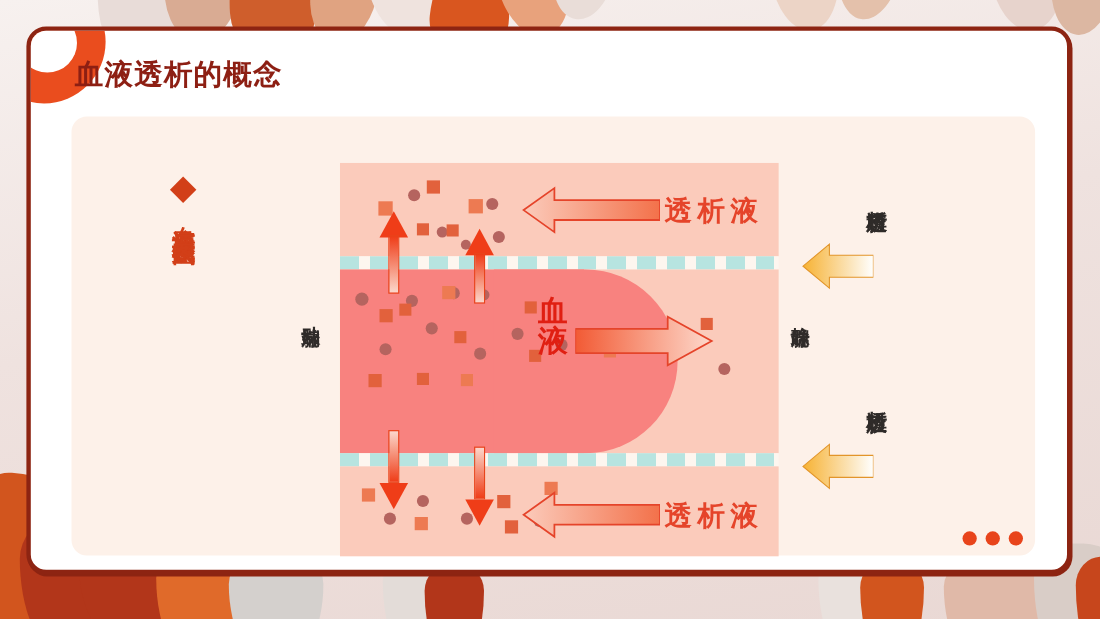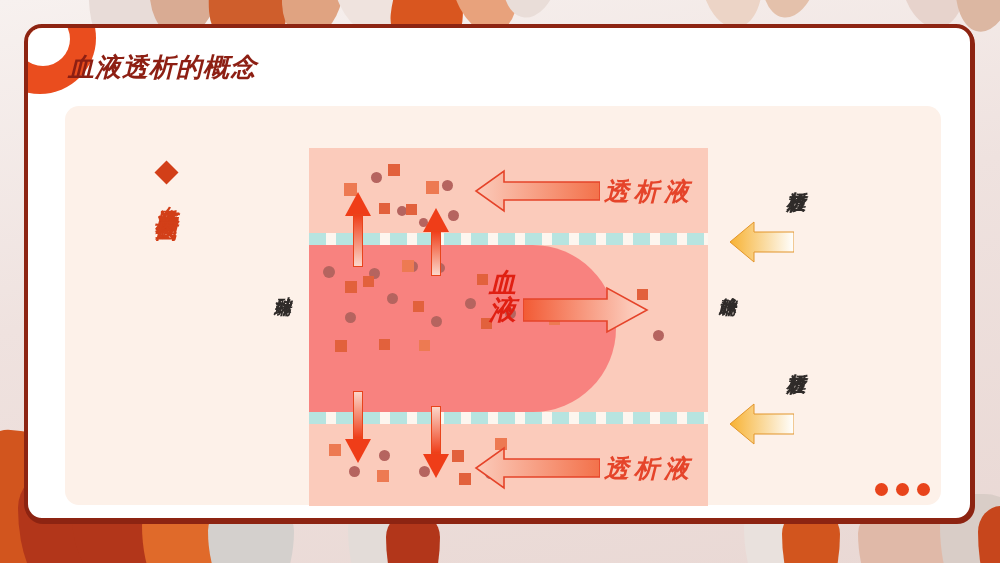--- a/index.html
+++ b/index.html
@@ -42,21 +42,21 @@
   .b9{left:782px;top:508px;width:58px;height:100px;background:#d2551e;border-radius:46% 46% 50% 50%/26% 26% 74% 74%;}
   .b10{left:858px;top:504px;width:92px;height:112px;background:#e0b9a8;border-radius:44% 44% 50% 50%/26% 26% 74% 74%;}
   .b11{left:940px;top:494px;width:80px;height:122px;background:#d9cdc7;border-radius:44% 44% 50% 50%/26% 26% 74% 74%;}
   .b12{left:978px;top:506px;width:50px;height:100px;background:#c7461c;border-radius:46% 46% 50% 50%/26% 26% 74% 74%;}
 
   
   .card-shadow{position:absolute;left:25px;top:26px;width:950px;height:498px;
     border-radius:18px;background:#8d2412;}
   .card{position:absolute;left:24px;top:24px;width:950px;height:498px;
     border-radius:18px;background:#ffffff;border:4px solid #8d2412;
-    box-sizing:border-box;overflow:hidden;font-style:italic;}
+    box-sizing:border-box;overflow:hidden;}
   .corner-swoosh{position:absolute;left:0px;top:0px;width:82px;height:86px;overflow:hidden;}
   .corner-swoosh i{position:absolute;left:-44px;top:-46px;width:112px;height:112px;
     border-radius:50%;background:#ea4d1e;}
   .corner-swoosh b{position:absolute;left:-12px;top:-16px;width:54px;height:54px;
     border-radius:50%;background:#ffffff;}
 
   
   .title{position:absolute;left:40px;top:26px;font-size:26px;font-weight:bold;
     color:#8d1f13;letter-spacing:1px;line-height:1;white-space:nowrap;}
 

